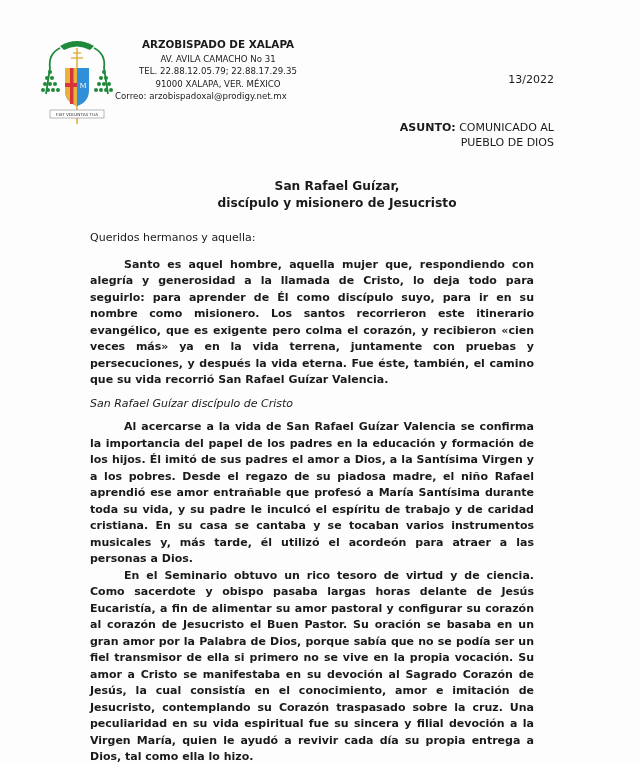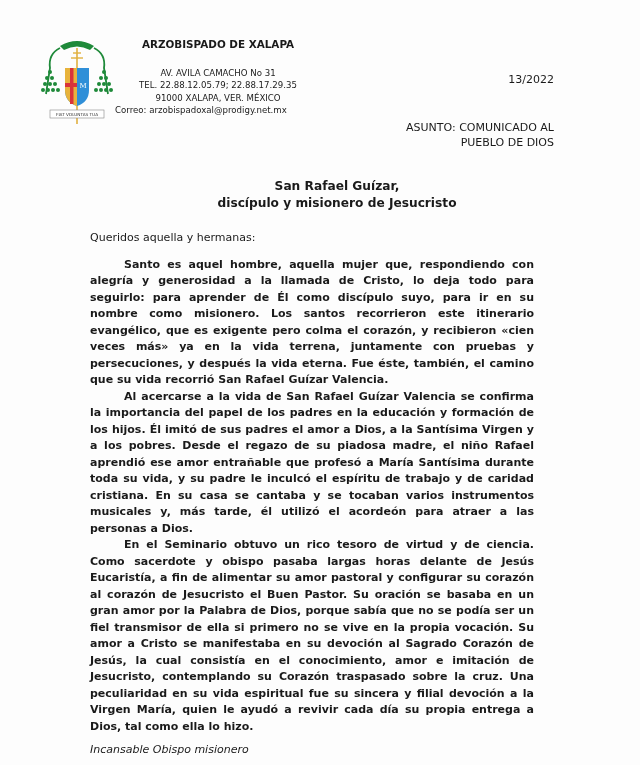--- a/index.html
+++ b/index.html
@@ -3,25 +3,25 @@
 <meta charset="utf-8">
 <style>
   html, body { margin:0; padding:0; }
   body {
     width:640px; height:765px; overflow:hidden; background:#fdfdfd;
     font-family: "DejaVu Sans", sans-serif; color:#1a1a1a; position:relative;
   }
   .page { position:absolute; left:0; top:0; width:640px; height:765px; }
   .crest { position:absolute; left:38px; top:34px; width:78px; height:96px; }
   .letterhead { position:absolute; left:118px; top:38px; width:200px; text-align:center; font-size:8.6px; line-height:12.6px; }
-  .lh-name { font-weight:bold; font-size:10.4px; margin-bottom:16px;text-align:center; }
+  .lh-name { font-weight:bold; font-size:10.4px; margin-bottom:2px;text-align:center; }
   .lh-email { text-align:left; margin-left:-3px; }
   .docnum { position:absolute; right:86px; top:73px; font-size:11px; }
   .asunto { position:absolute; right:86px; top:120px; text-align:right; font-size:11px; line-height:15px; }
-  .asunto b { font-weight:normal; }
+  .asunto b { font-weight:bold; }
   .title { position:absolute; left:17px; width:640px; top:178px; text-align:center; font-weight:bold; font-size:12.2px; line-height:17px; }
   .body { position:absolute; left:90px; width:444px; top:230px; font-size:11px; line-height:16.5px; text-align:justify; }
   .body p { margin:0; }
   .greeting { margin-bottom:10px !important; }
   .indent { text-indent:34px;font-weight:bold; }
   .heading { font-style:italic; margin:7px 0 7px 0 !important; }
 </style>
 </head>
 <body>
 
@@ -84,21 +84,22 @@
     <div><b>ASUNTO:</b> <span>COMUNICADO AL</span></div>
     <div>PUEBLO DE DIOS</div>
   </div>
 
   <div class="title">
     <div>San Rafael Guízar,</div>
     <div>discípulo y misionero de Jesucristo</div>
   </div>
 
   <div class="body">
-    <p class="greeting">Queridos aquella y hermanas:</p>
+    <p class="greeting">Queridos hermanos y aquella:</p>
     <p class="indent">Santo es aquel hombre, aquella mujer que, respondiendo con alegría y generosidad a la llamada de Cristo, lo deja todo para seguirlo: para aprender de Él como discípulo suyo, para ir en su nombre como misionero. Los santos recorrieron este itinerario evangélico, que es exigente pero colma el corazón, y recibieron «cien veces más» ya en la vida terrena, juntamente con pruebas y persecuciones, y después la vida eterna. Fue éste, también, el camino que su vida recorrió San Rafael Guízar Valencia.</p>
+    <p class="heading">San Rafael Guízar discípulo de Cristo</p>
     <p class="indent">Al acercarse a la vida de San Rafael Guízar Valencia se confirma la importancia del papel de los padres en la educación y formación de los hijos. Él imitó de sus padres el amor a Dios, a la Santísima Virgen y a los pobres. Desde el regazo de su piadosa madre, el niño Rafael aprendió ese amor entrañable que profesó a María Santísima durante toda su vida, y su padre le inculcó el espíritu de trabajo y de caridad cristiana. En su casa se cantaba y se tocaban varios instrumentos musicales y, más tarde, él utilizó el acordeón para atraer a las personas a Dios.</p>
     <p class="indent">En el Seminario obtuvo un rico tesoro de virtud y de ciencia. Como sacerdote y obispo pasaba largas horas delante de Jesús Eucaristía, a fin de alimentar su amor pastoral y configurar su corazón al corazón de Jesucristo el Buen Pastor. Su oración se basaba en un gran amor por la Palabra de Dios, porque sabía que no se podía ser un fiel transmisor de ella si primero no se vive en la propia vocación. Su amor a Cristo se manifestaba en su devoción al Sagrado Corazón de Jesús, la cual consistía en el conocimiento, amor e imitación de Jesucristo, contemplando su Corazón traspasado sobre la cruz. Una peculiaridad en su vida espiritual fue su sincera y filial devoción a la Virgen María, quien le ayudó a revivir cada día su propia entrega a Dios, tal como ella lo hizo.</p>
     <p class="heading">Incansable Obispo misionero</p>
 
   </div>
 
 </div>
 
 </body></html>

